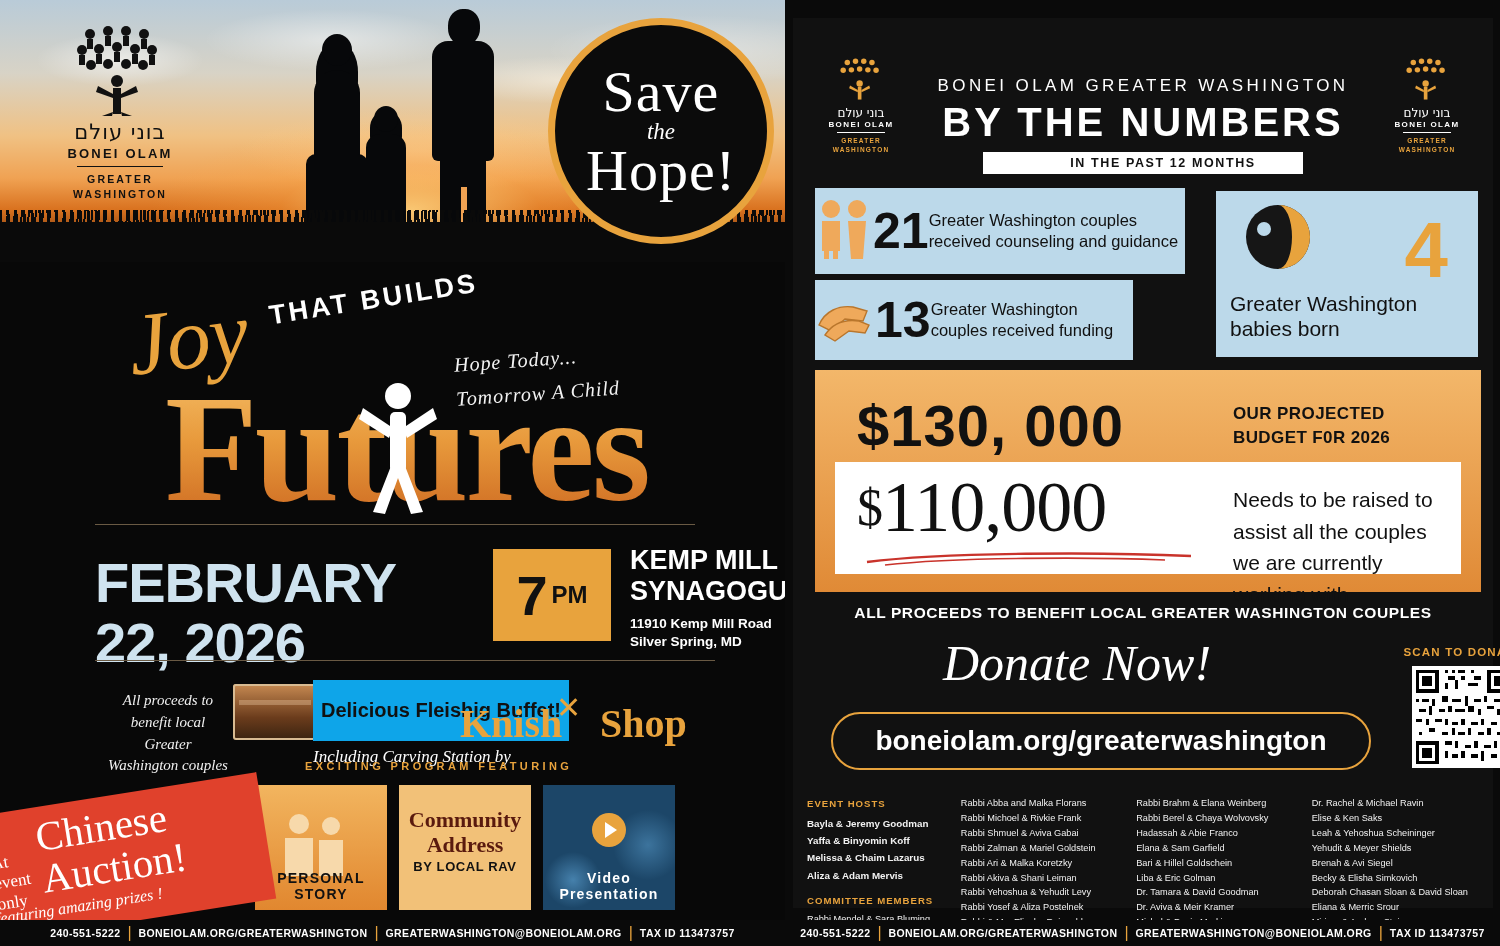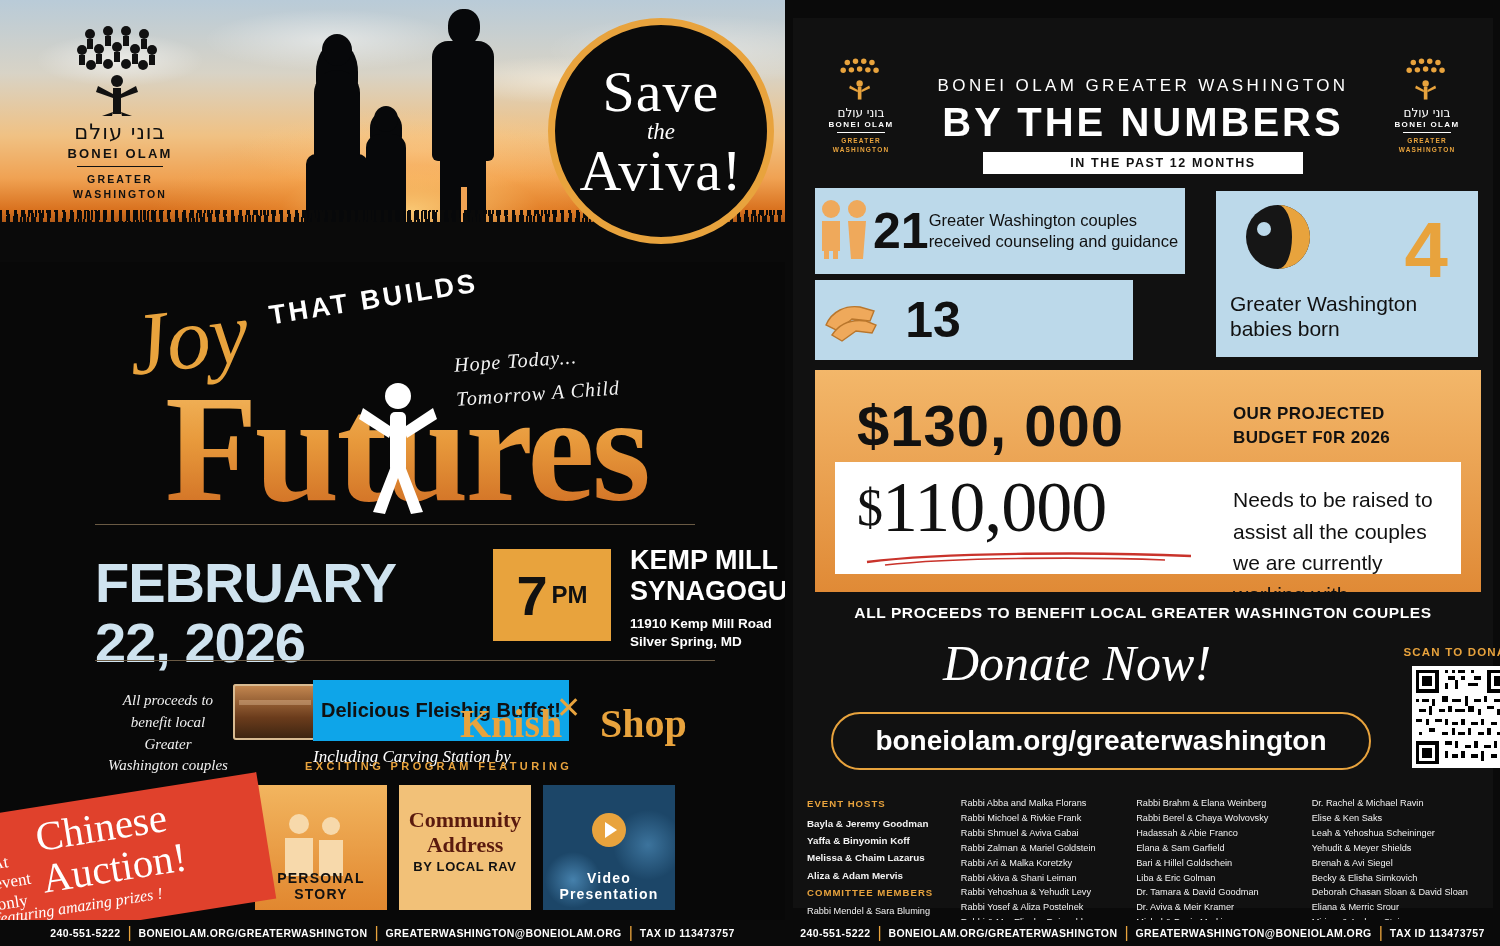--- a/index.html
+++ b/index.html
@@ -273,21 +273,21 @@
       <div class="logo-en">BONEI OLAM</div>
       <div class="logo-rule"></div>
       <div class="logo-sub">GREATER</div>
       <div class="logo-sub">WASHINGTON</div>
     </div>
 
     <div class="badge">
       <div class="badge-in">
         <div class="s1">Save</div>
         <div class="s2">the</div>
-        <div class="s3">Aviva!</div>
+        <div class="s3">Hope!</div>
       </div>
     </div>
 
     <div class="joyblock">
       <div class="joy-script">Joy</div>
       <div class="that-builds">THAT BUILDS</div>
       <div class="hope">
         <div>Hope Today...</div>
         <div>Tomorrow A Child</div>
       </div>
@@ -460,20 +460,21 @@
       <div class="stat stat13">
         <div class="ico">
           <svg width="60" height="54" viewBox="0 0 60 54">
             <g fill="#efa95b" stroke="#b9762c" stroke-width="1.4">
               <path d="M4 34 C10 20 24 14 38 16 L52 20 L48 30 L30 28 L16 40 Z"></path>
               <path d="M10 44 C18 32 30 28 44 30 L54 34 L50 42 L34 40 L20 50 Z"></path>
             </g>
           </svg>
         </div>
         <div class="num">13</div>
+        <div class="txt">Greater Washington couples received funding</div>
       </div>
 
       <div class="babies">
         <svg class="babyico" width="88" height="90" viewBox="0 0 88 90">
           <circle cx="44" cy="34" r="32" fill="#161616"></circle>
           <path d="M44 2 a32 32 0 0 1 0 64 a14 32 0 0 0 0 -64" fill="#e8a33d"></path>
           <circle cx="30" cy="26" r="7" fill="#bcd9ea"></circle>
         </svg>
         <div class="big">4</div>
         <div class="cap">
@@ -590,21 +591,21 @@
         </div>
       </div>
 
       <div class="names">
         <div class="ncol c1">
           <div class="nhead">EVENT HOSTS</div>
           <div class="nbold">Bayla &amp; Jeremy Goodman</div>
           <div class="nbold">Yaffa &amp; Binyomin Koff</div>
           <div class="nbold">Melissa &amp; Chaim Lazarus</div>
           <div class="nbold">Aliza &amp; Adam Mervis</div>
-          <div class="nhead" style="margin-top:1px">COMMITTEE MEMBERS</div>
+          <div class="nhead" style="margin-top:9px">COMMITTEE MEMBERS</div>
           <div>Rabbi Mendel &amp; Sara Bluming</div>
           <div>Rabbi Shlomo &amp; Devorah Buxbaum</div>
 
         </div>
         <div class="ncol c2">
           <div>Rabbi Abba and Malka Florans</div>
           <div>Rabbi Michoel &amp; Rivkie Frank</div>
           <div>Rabbi Shmuel &amp; Aviva Gabai</div>
           <div>Rabbi Zalman &amp; Mariel Goldstein</div>
           <div>Rabbi Ari &amp; Malka Koretzky</div>

